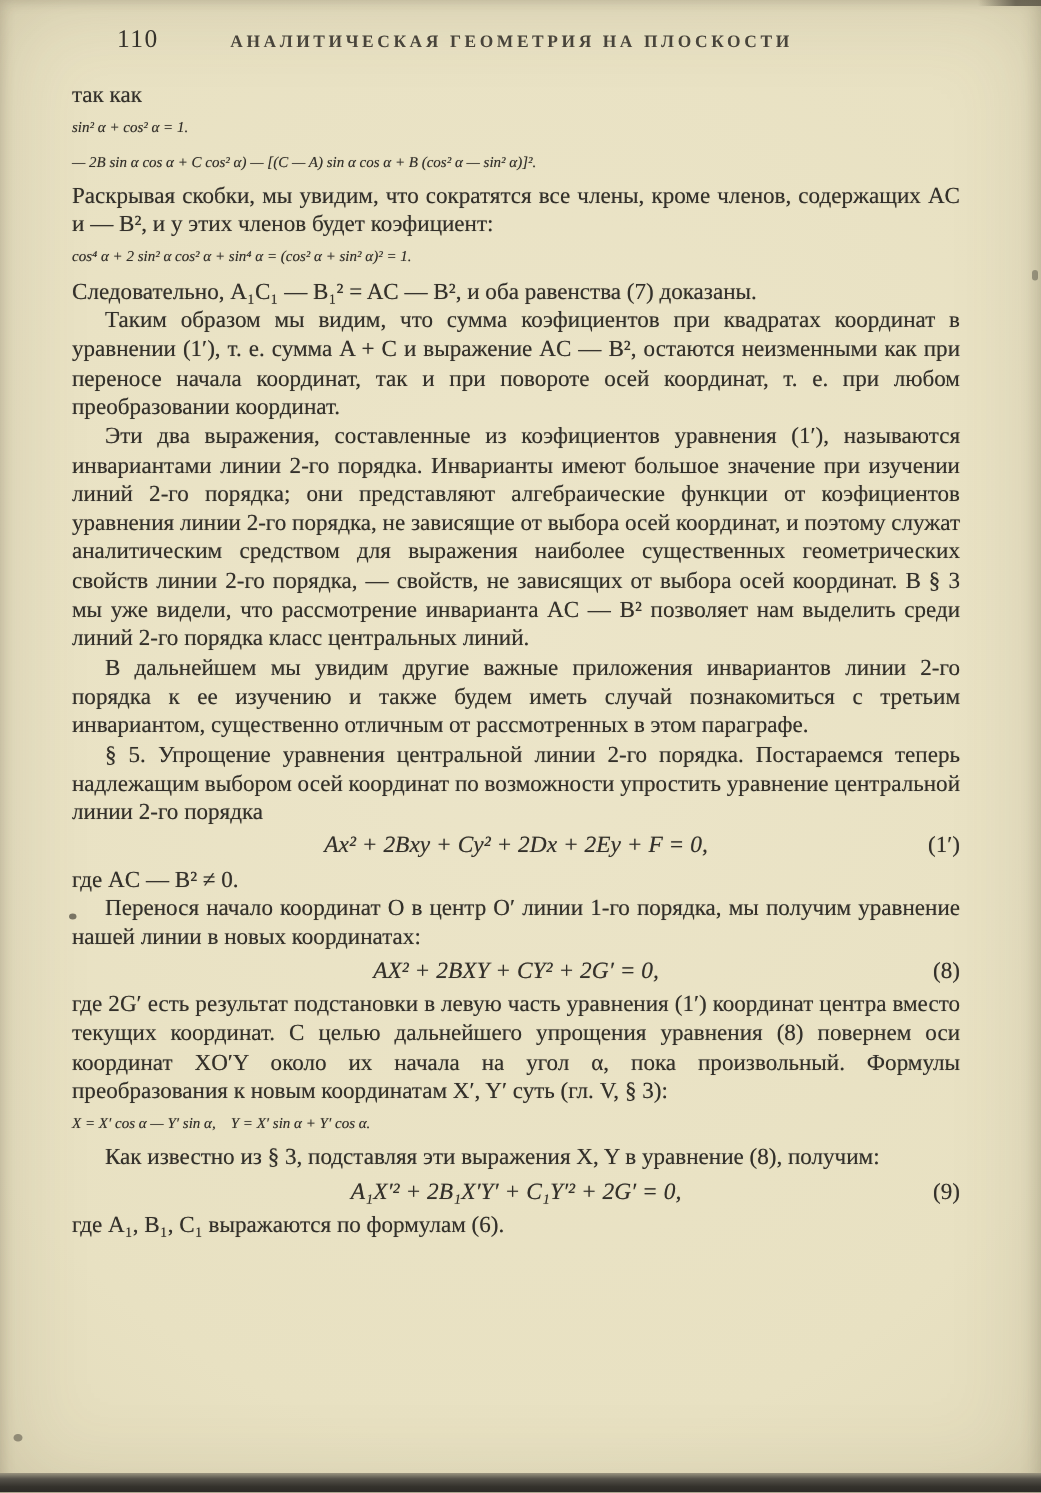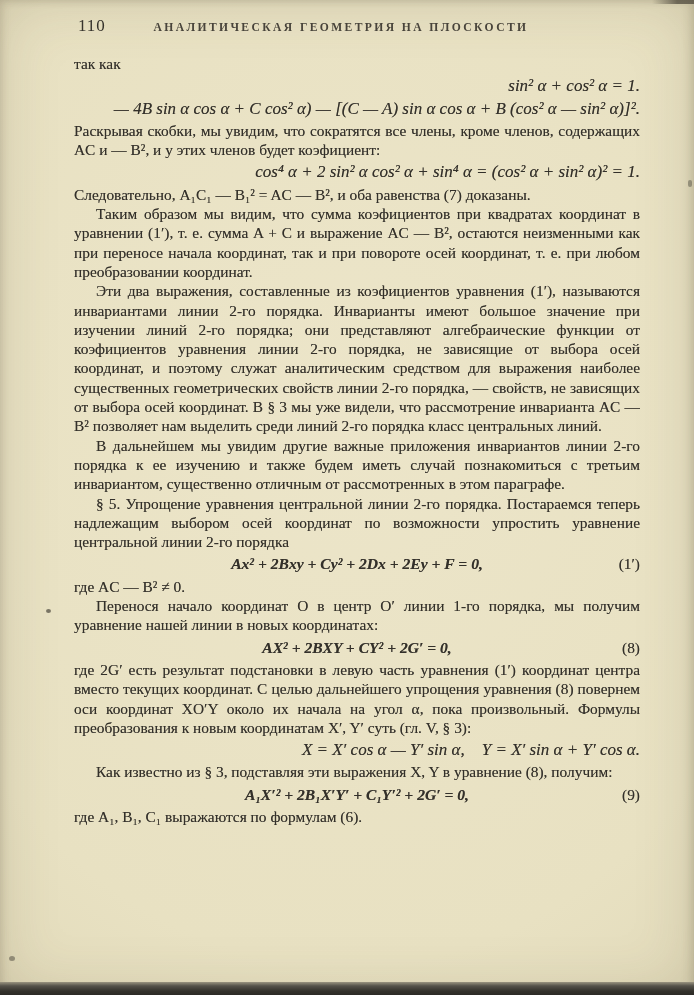--- a/index.html
+++ b/index.html
@@ -16,33 +16,33 @@
   }
   .pageno{
     position:absolute;left:78px;top:16px;
     font-size:17px;letter-spacing:1px;color:#36332c;
   }
   .runhead{
     position:absolute;left:0;right:12px;top:21px;text-align:center;
     font-size:11.6px;font-weight:bold;letter-spacing:2.4px;color:#48443b;
   }
   .text-block{
-    position:absolute;left:74px;right:54px;top:54px;
+    position:absolute;left:48px;right:54px;top:54px;
     font-size:15.4px;line-height:19.3px;color:#33302a;
     text-align:justify;
     text-shadow:0 0 .5px rgba(51,48,42,.55);
   }
   p{margin:0;}
   .indent{text-indent:22px;}
   .formula{
-    text-align:right;font-style:italic;margin:3px 0;
-    font-size:17px;
+    text-align:left;font-style:italic;margin:3px 0;
+    font-size:10px;
   }
   .eq-row{position:relative;margin:3px 0;text-align:center;}
-  .eq{font-style:italic;font-size:15.6px;font-weight:bold;}
+  .eq{font-style:italic;font-size:15.6px;}
   .eq-num{position:absolute;right:0;top:0;font-style:normal;color:#33302a;}
   .sec-head{font-weight:normal;}
   .bottom-band{
     position:absolute;left:0;right:0;bottom:0;height:13px;
     background:linear-gradient(#9a9480 0%, #55524a 30%, #34322c 70%, #2c2a26 100%);
   }
   .corner-mark{
     position:absolute;right:0;top:0;width:42px;height:4px;
     background:linear-gradient(90deg, rgba(60,55,45,0) 0%, rgba(60,55,45,.65) 60%);
   }
@@ -58,21 +58,21 @@
 
   <div class="pageno">110</div>
   <div class="runhead">АНАЛИТИЧЕСКАЯ ГЕОМЕТРИЯ НА ПЛОСКОСТИ</div>
 
   <div class="text-block">
 
     <p>так как</p>
 
     <div class="formula">sin² α + cos² α = 1.</div>
 
-    <div class="formula">— 4B sin α cos α + C cos² α) — [(C — A) sin α cos α + B (cos² α — sin² α)]².</div>
+    <div class="formula">— 2B sin α cos α + C cos² α) — [(C — A) sin α cos α + B (cos² α — sin² α)]².</div>
 
     <p>Раскрывая скобки, мы увидим, что сократятся все члены, кроме членов, содержащих AC и — B², и у этих членов будет коэфициент:</p>
 
     <div class="formula">cos⁴ α + 2 sin² α cos² α + sin⁴ α = (cos² α + sin² α)² = 1.</div>
 
     <p>Следовательно, A₁C₁ — B₁² = AC — B², и оба равенства (7) доказаны.</p>
 
     <p class="indent">Таким образом мы видим, что сумма коэфициентов при квадратах координат в уравнении (1′), т. е. сумма A + C и выражение AC — B², остаются неизменными как при переносе начала координат, так и при повороте осей координат, т. е. при любом преобразовании координат.</p>
 
     <p class="indent">Эти два выражения, составленные из коэфициентов уравнения (1′), называются инвариантами линии 2-го порядка. Инварианты имеют большое значение при изучении линий 2-го порядка; они представляют алгебраические функции от коэфициентов уравнения линии 2-го порядка, не зависящие от выбора осей координат, и поэтому служат аналитическим средством для выражения наиболее существенных геометрических свойств линии 2-го порядка, — свойств, не зависящих от выбора осей координат. В § 3 мы уже видели, что рассмотрение инварианта AC — B² позволяет нам выделить среди линий 2-го порядка класс центральных линий.</p>

